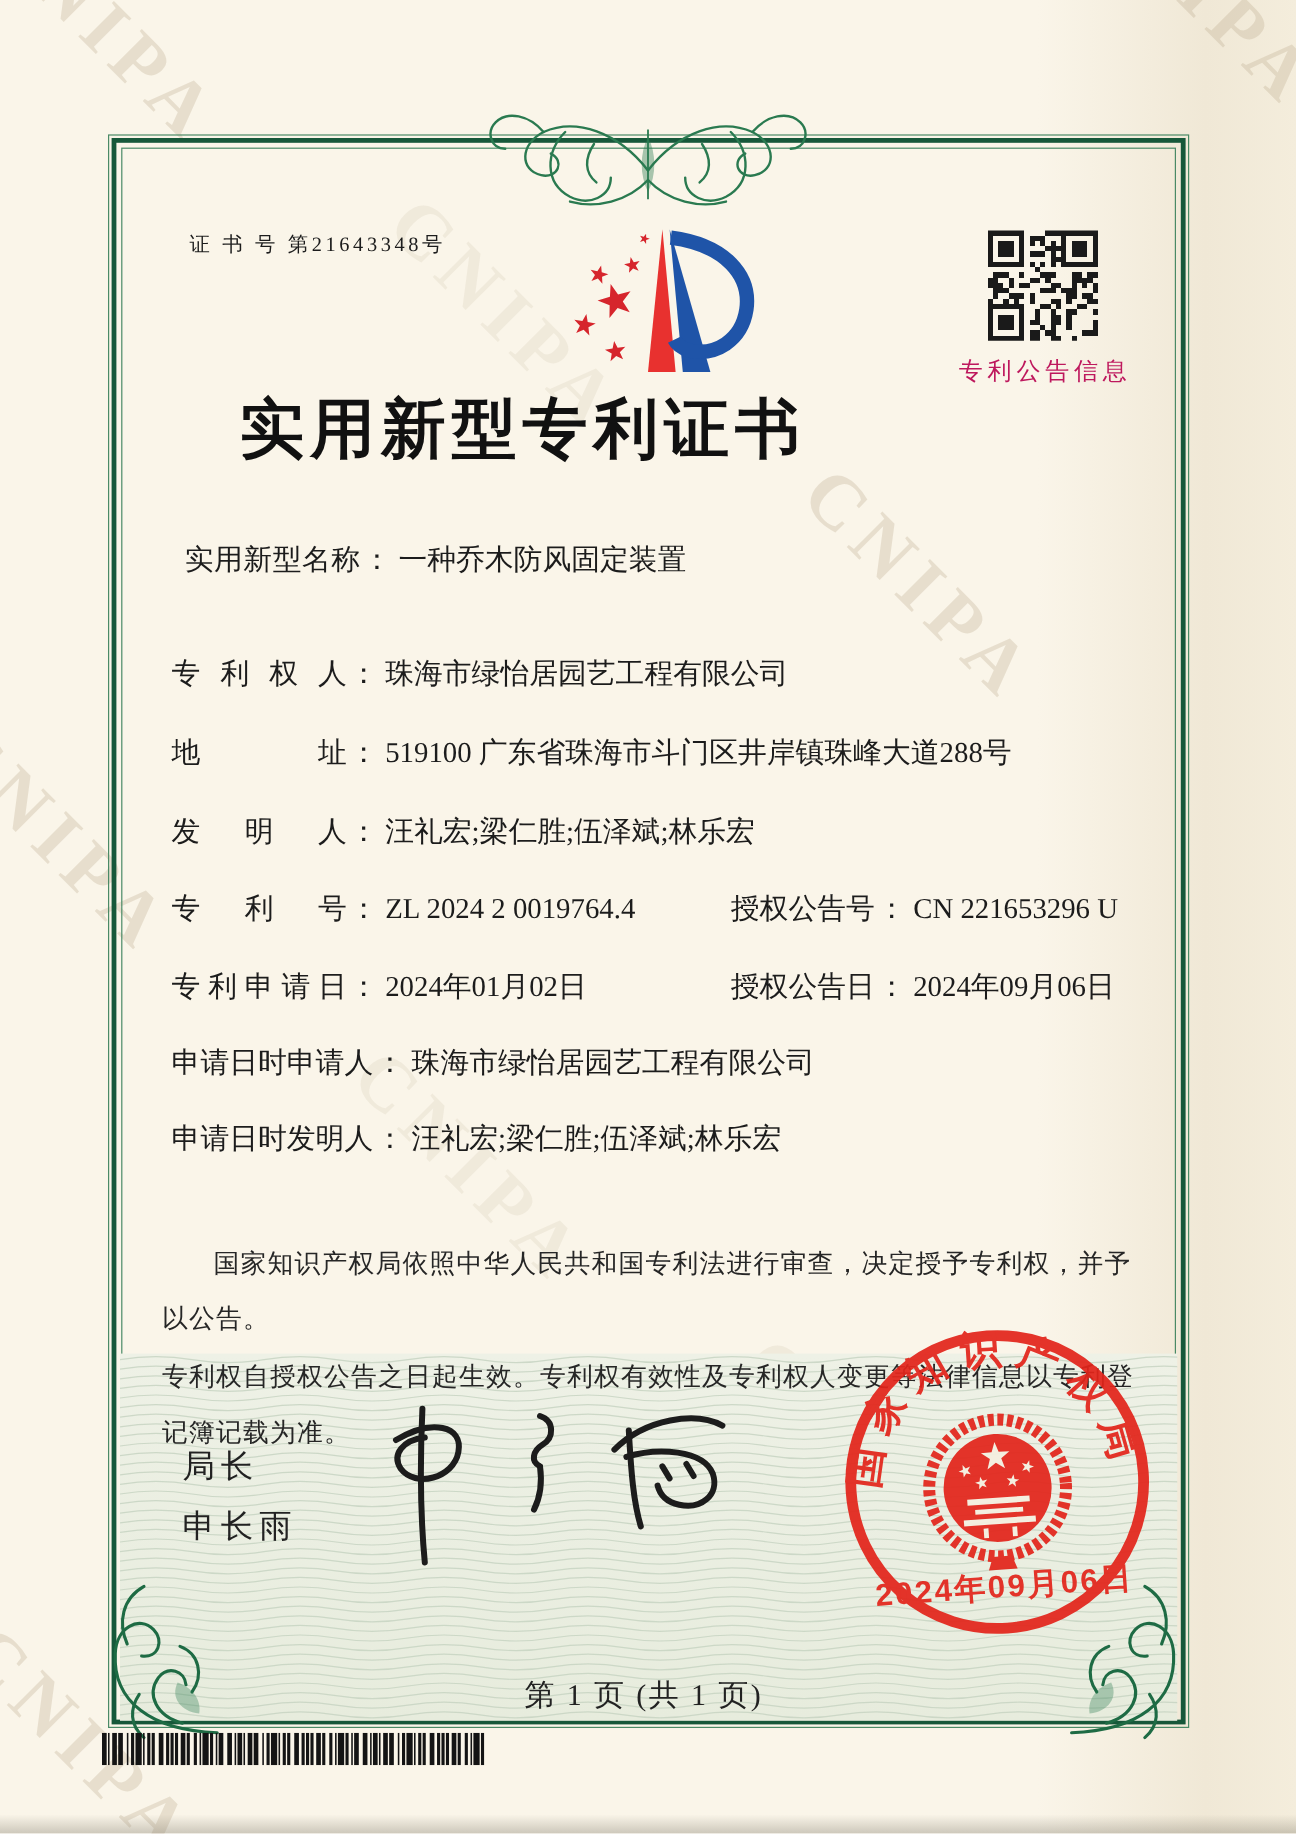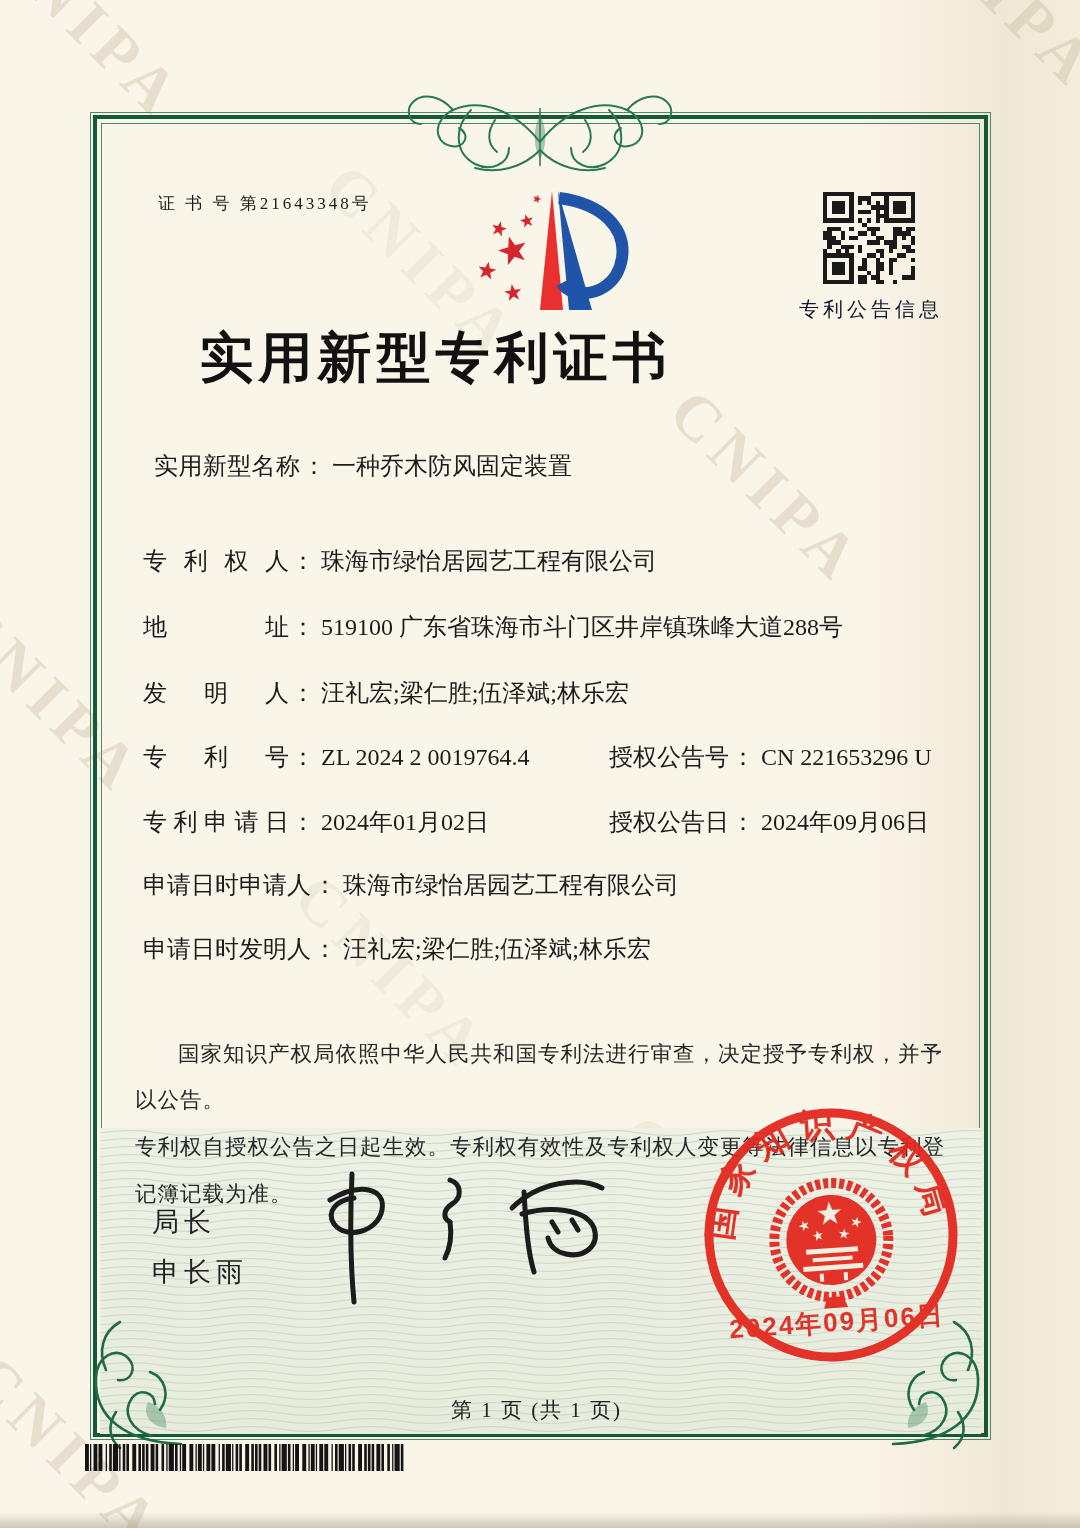--- a/index.html
+++ b/index.html
@@ -18,40 +18,40 @@
   .frame{position:absolute;left:93px;top:115px;width:887px;height:1314px;
      border:4px solid #17583a;outline:1px solid #4a8a66;outline-offset:2px;z-index:1;}
   .frame::before{content:"";position:absolute;inset:4px;border:1px solid #4a8a66;}
   
   .strip{position:absolute;left:100px;top:1128px;width:881px;height:306px;
      background:linear-gradient(180deg,#eef1e6,#e7ecdd);z-index:1;}
   .hdr-certno{position:absolute;left:158px;top:192px;font-size:17px;letter-spacing:3px;z-index:2;}
   .logo{position:absolute;left:455px;top:183px;z-index:2;}
   .qr-wrap{position:absolute;left:823px;top:192px;z-index:2;}
   .qr-cap{position:absolute;left:796px;top:296px;width:150px;text-align:center;
-     font-size:20px;letter-spacing:4px;color:#0f172a;z-index:2;}
+     font-size:20px;letter-spacing:4px;color:#be185d;z-index:2;}
   .title{position:absolute;left:0;top:322px;width:871px;text-align:center;
      font-family:"Liberation Sans","DejaVu Sans",sans-serif;font-weight:bold;
      font-size:54px;letter-spacing:5px;color:#111;z-index:2;}
   .row{position:absolute;left:143px;font-size:24px;z-index:2;white-space:nowrap;}
   .lbl{display:inline-block;width:146px;text-align:justify;text-align-last:justify;vertical-align:top;}
   .lbl7{display:inline-block;vertical-align:top;}
   .colon{display:inline-block;margin:0 6px 0 2px;}
   .rcol{position:absolute;left:466px;top:0;white-space:nowrap;}
   .legal{position:absolute;left:135px;top:1032px;width:830px;font-size:21.5px;
      line-height:2.15;letter-spacing:1px;color:#262626;z-index:2;}
   .legal .ln1{text-indent:2em;font-family:Liberation Mono, monospace;}
   .sig-title{position:absolute;left:152px;top:1204px;font-size:27px;letter-spacing:5px;
      font-family:"Liberation Sans","DejaVu Sans",sans-serif;color:#222;z-index:2;}
   .sig-name{position:absolute;left:152px;top:1254px;font-size:27px;letter-spacing:5px;
      font-family:Liberation Serif, serif;color:#222;z-index:2;}
   .signature{position:absolute;left:290px;top:1148px;z-index:2;}
   .seal{position:absolute;left:700px;top:1104px;z-index:3;transform:rotate(-4deg);}
   .footer{position:absolute;left:93px;top:1396px;width:887px;text-align:center;
-     font-size:21px;letter-spacing:2px;color:#222;z-index:2;}
+     font-size:25px;letter-spacing:2px;color:#222;z-index:2;}
   .barcode{position:absolute;left:85px;top:1444px;z-index:4;}
   .ornament-top{position:absolute;left:375px;top:80px;z-index:2;}
   .corner-bl{position:absolute;left:56px;top:1316px;z-index:3;}
   .corner-br{position:absolute;left:888px;top:1316px;z-index:3;}
   svg{display:block;}
 </style>
 </head>
 <body>
 
 <div class="wm" style="left:-35px;top:-15px;">CNIPA</div>

